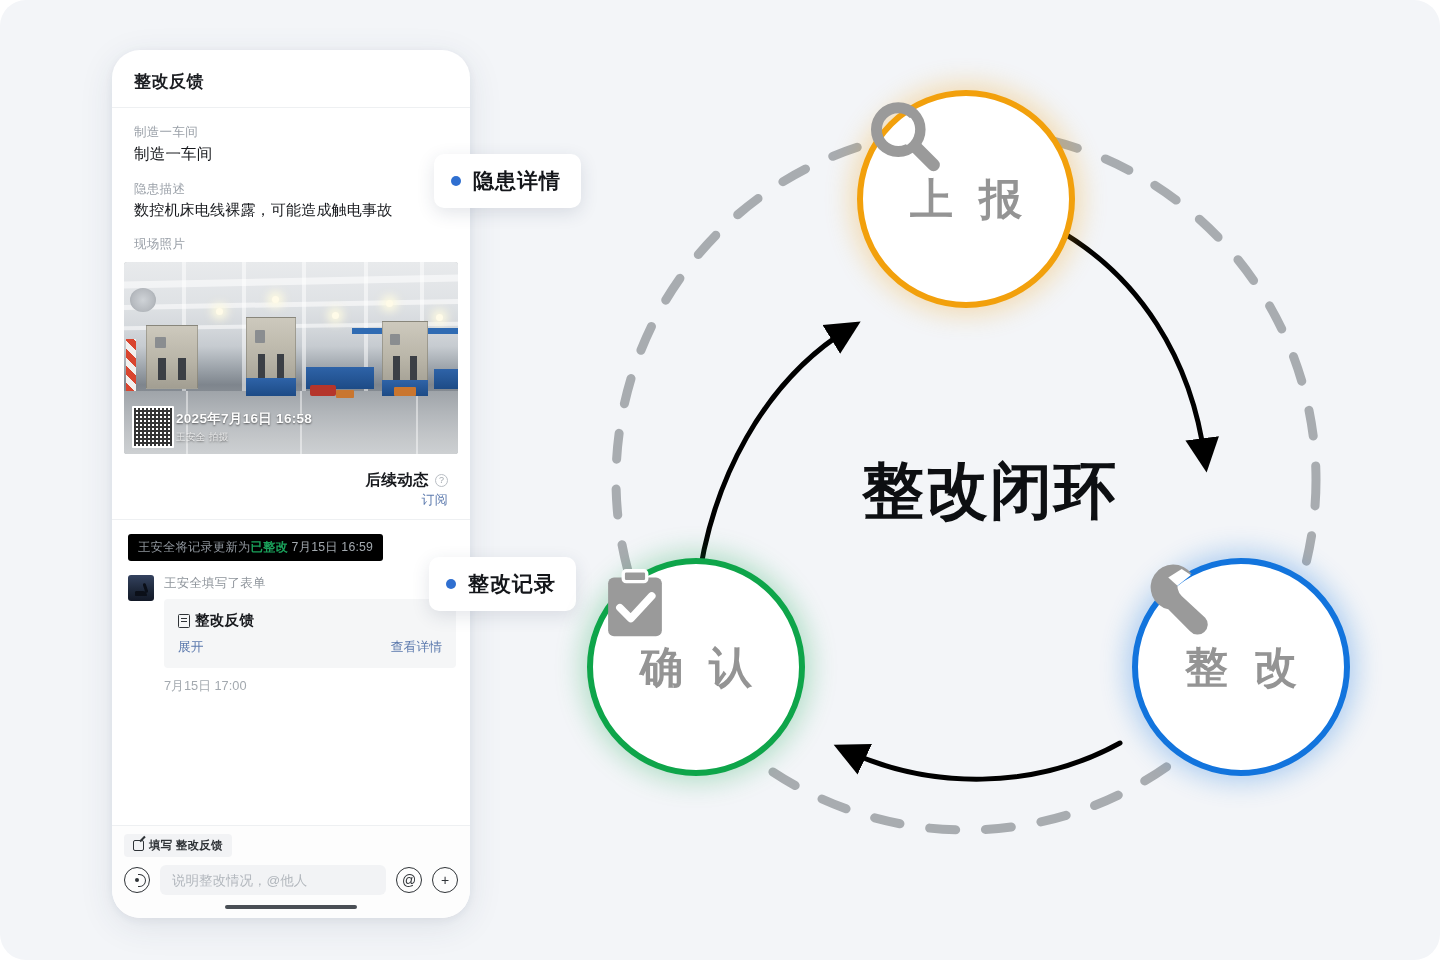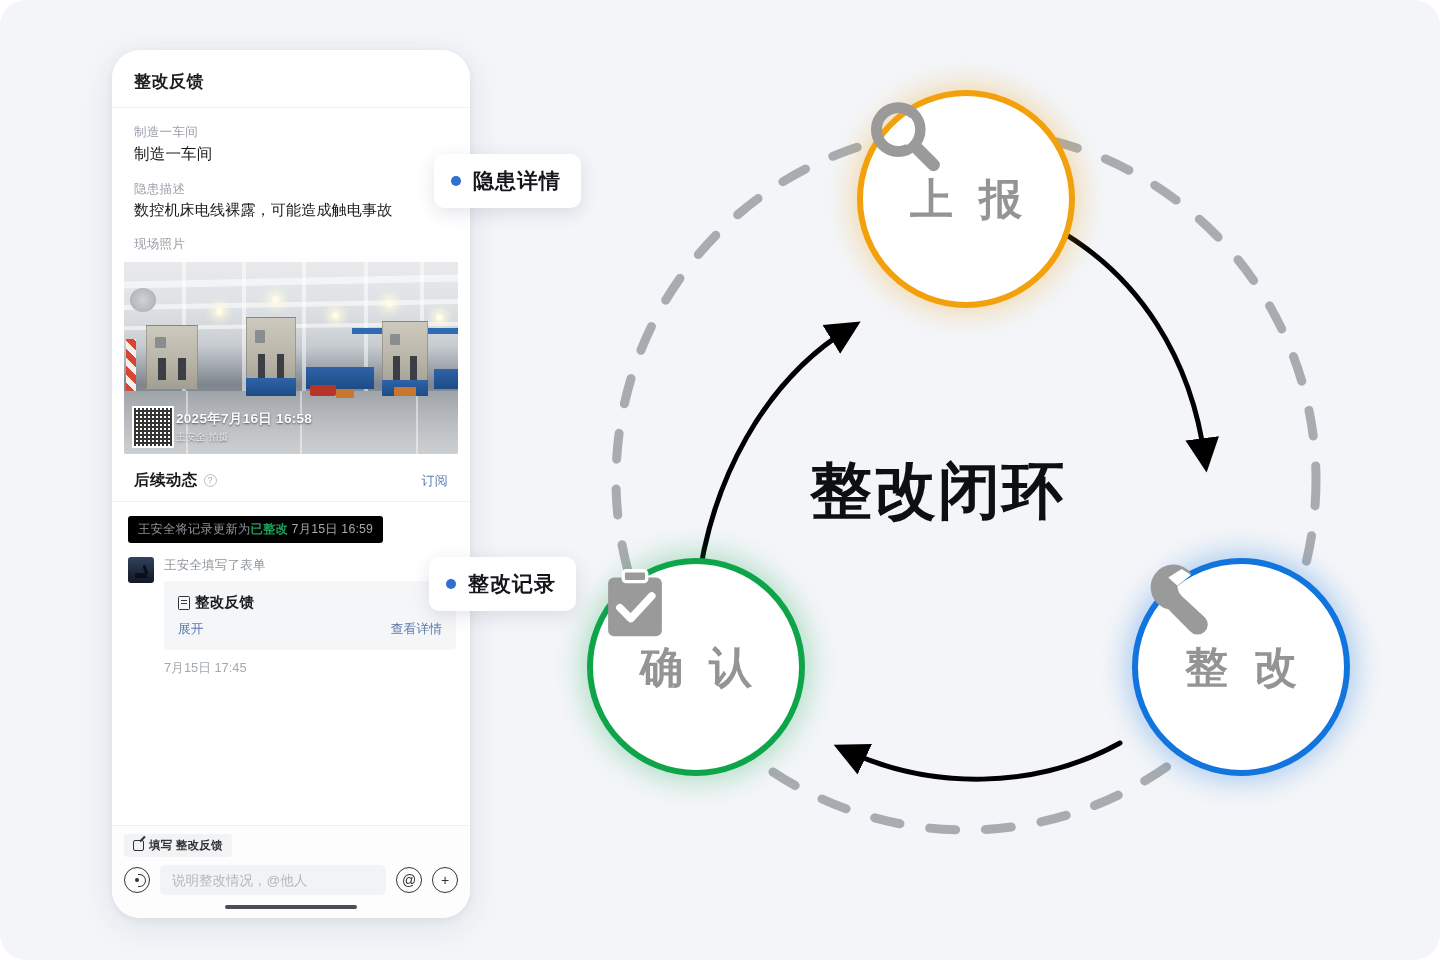--- a/index.html
+++ b/index.html
@@ -117,23 +117,24 @@
     display:block; width:100%; height:100%;
     background-image:
       repeating-linear-gradient(90deg,#111 0 2px,transparent 2px 4px),
       repeating-linear-gradient(0deg,#111 0 2px,transparent 2px 4px);
     background-size: 4px 4px, 4px 4px;
     opacity:.85;
   }
 
   
   .dyn-head {
-    display:flex; align-items:center; justify-content:space-between;
+    display:flex; align-items:flex-end; justify-content:space-between;
     padding: 16px 22px 10px 22px;
     border-bottom: 1px solid #eef0f2;
+    flex-direction: column;
   }
   .dyn-title-wrap { display:flex; align-items:center; gap:6px; }
   .dyn-title { font-size:15.5px; font-weight:700; color:#17191d; letter-spacing:.4px; }
   .help-icon {
     width:13px;height:13px;border-radius:50%;border:1px solid #b9bec4;
     display:flex;align-items:center;justify-content:center;
     font-size:9px;color:#a2a8ae;line-height:1;
   }
   .subscribe { font-size:13px; color:#5b79ad; letter-spacing:.3px; cursor:pointer; }
 
@@ -274,20 +275,21 @@
   #node-confirm { left:   7px; top: 498px; border-color:#0ea54a;
                   box-shadow: 0 0 26px 6px rgba(14,165,74,.28); }
   .node-label {
     font-size: 43px; font-weight: 700; color:#949494; letter-spacing: 7px;
     margin-left: 7px; line-height: 1;
   }
   .node-icon { width: 84px; height: 84px; margin-bottom: 4px; }
 
   .center-title {
     position:absolute; left: 230px; top: 400px; width: 360px;
+    text-align:center;
     font-size: 62px; font-weight: 700; color:#0d0f12; letter-spacing: 2px;
     line-height:1;
   }
 </style>
 </head>
 <body>
 
 <div class="page">
 
   <div class="phone">
@@ -386,21 +388,21 @@
             <div class="form-card">
               <div class="form-card-title">
                 <span class="form-ico"></span>
                 <span>整改反馈</span>
               </div>
               <div class="form-links">
                 <span>展开</span>
                 <span>查看详情</span>
               </div>
             </div>
-            <div class="form-time">7月15日 17:45</div>
+            <div class="form-time">7月15日 17:00</div>
           </div>
         </div>
 
       </div>
     </div>
 
     <div class="phone-foot">
       <div class="chip">
         <span class="chip-ico"></span>
         <span>填写 整改反馈</span>

